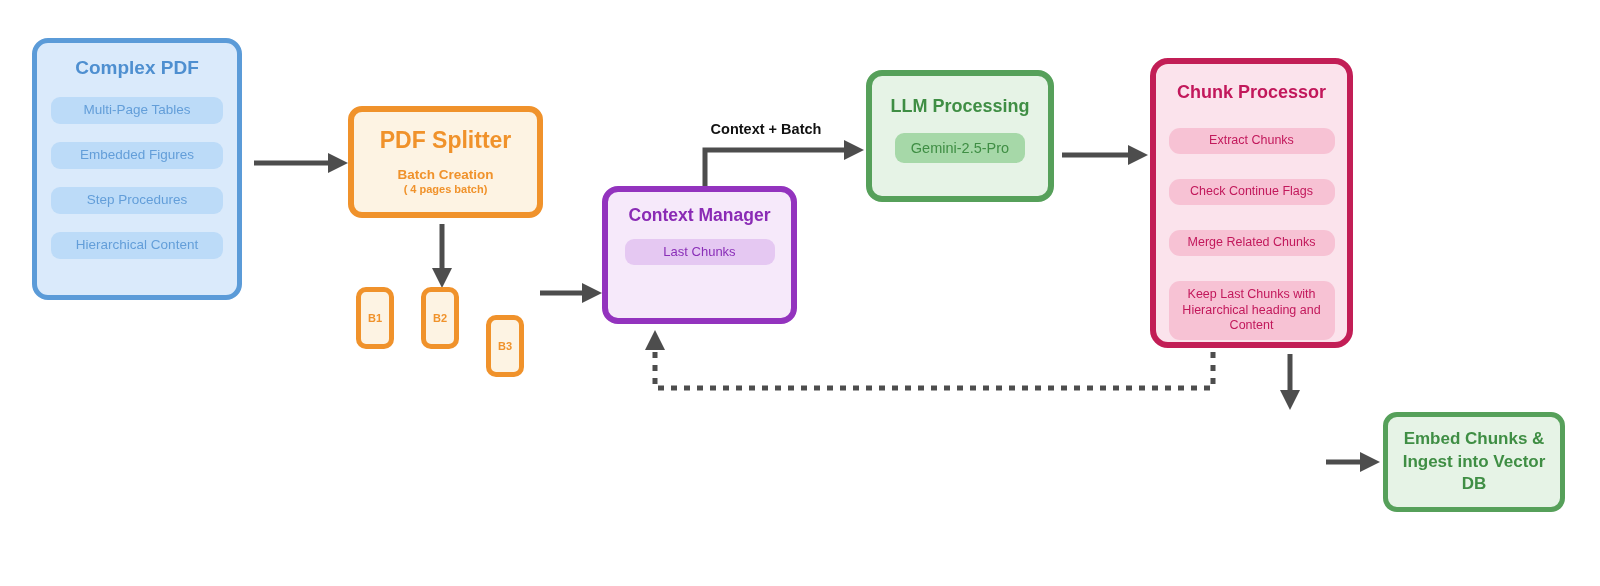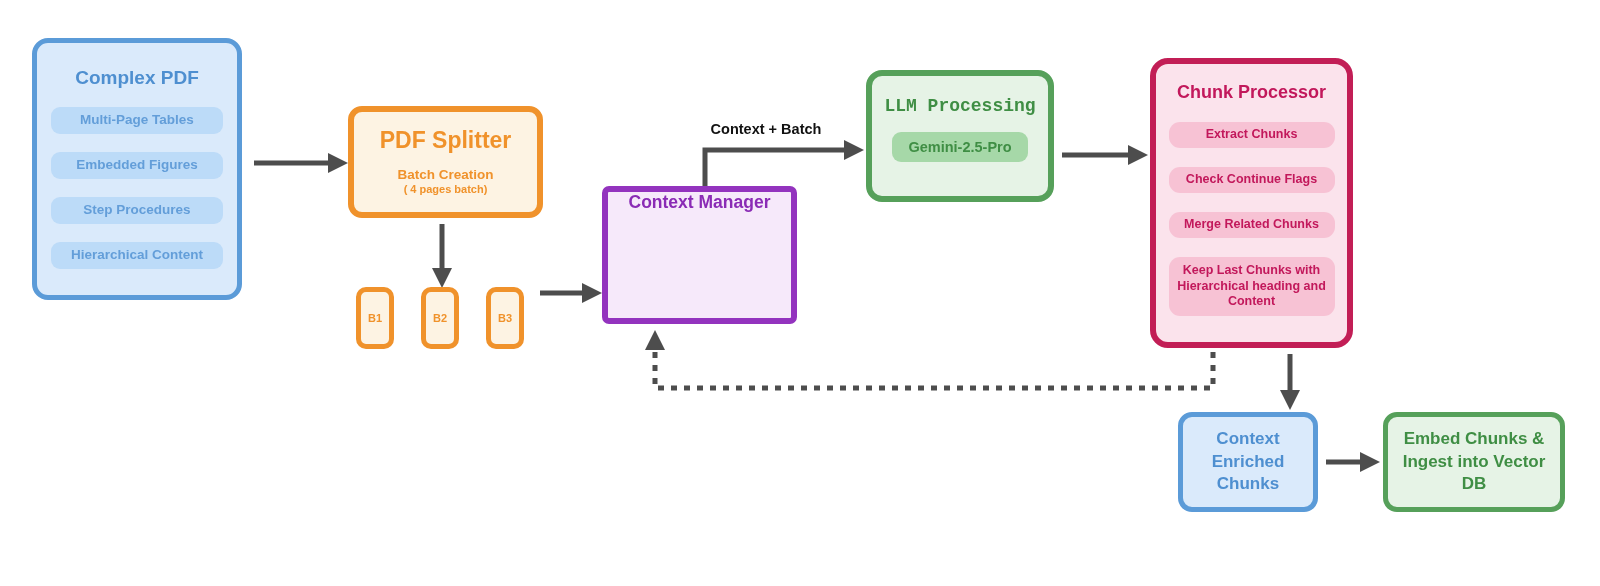--- a/index.html
+++ b/index.html
@@ -10,66 +10,66 @@
   .arrows{position:absolute;left:0;top:0;pointer-events:none;}
   .arrows path.solid{stroke:var(--arrow);stroke-width:5;fill:none;}
   .arrows path.dashed{stroke:var(--arrow);stroke-width:5;fill:none;stroke-dasharray:6 7;}
   .arrows .head{fill:var(--arrow);}
   #ah path{fill:var(--arrow);}
   .node{
     position:absolute;box-sizing:border-box;display:flex;flex-direction:column;
     align-items:center;text-align:center;font-weight:700;
   }
   .pill{
-    border-radius:9px;font-weight:700;display:flex;align-items:center;justify-content:center;
+    border-radius:9px;font-weight:400;display:flex;align-items:center;justify-content:center;
     box-sizing:border-box;padding:4px 8px;line-height:1.25;
   }
   
   .n-blue{background:var(--blue-fill);border:5px solid var(--blue-border);border-radius:16px;color:var(--blue-text);}
   .p-blue{background:var(--blue-pill);color:var(--blue-pill-text);}
   
   .n-orange{background:var(--orange-fill);border:6px solid var(--orange-border);border-radius:14px;color:var(--orange-text);}
   
   .n-purple{background:var(--purple-fill);border:6px solid var(--purple-border);border-radius:16px;color:var(--purple-text);}
   .p-purple{background:var(--purple-pill);color:var(--purple-pill-text);}
   
   .n-green{background:var(--green-fill);border:6px solid var(--green-border);border-radius:16px;color:var(--green-text);}
   .p-green{background:var(--green-pill);color:var(--green-text);}
   
   .n-pink{background:var(--pink-fill);border:6px solid var(--pink-border);border-radius:18px;color:var(--pink-text);gap:8px;}
   .p-pink{background:var(--pink-pill);color:var(--pink-text);}
 
-  .node-complex{left:32px;top:38px;width:210px;height:262px;padding-top:24px;}
+  .node-complex{left:32px;top:38px;width:210px;height:262px;padding-top:14px;}
   .node-complex .title{font-size:19px;}
   .node-complex .pill{width:172px;height:27px;font-size:13.5px;margin-top:18px;}
 
   .node-splitter{left:348px;top:106px;width:195px;height:112px;padding-top:15px;}
   .node-splitter .title{font-size:23px;}
   .node-splitter .sub{font-size:13.5px;margin-top:13px;}
   .node-splitter .note{font-size:11px;margin-top:1px;}
 
   .batch{
     position:absolute;top:287px;width:38px;height:62px;box-sizing:border-box;
     background:var(--orange-fill);border:5px solid var(--orange-border);border-radius:10px;
     display:flex;align-items:center;justify-content:center;
     color:var(--orange-text);font-weight:700;font-size:11px;
   }
 
-  .node-cm{left:602px;top:186px;width:195px;height:138px;border-radius:7px;}
+  .node-cm{left:602px;top:186px;width:195px;height:138px;padding-top:13px;}
   .node-cm .title{font-size:17.5px;}
   .node-cm .pill{width:150px;height:26px;font-size:13px;margin-top:13px;}
   .node-cm .pill + .pill{margin-top:10px;}
 
   .node-llm{left:866px;top:70px;width:188px;height:132px;padding-top:20px;}
-  .node-llm .title{font-size:18px;font-family:Liberation Mono, monospace;}
+  .node-llm .title{font-size:18px;}
   .node-llm .pill{height:30px;font-size:14.5px;margin-top:16px;padding:4px 16px;}
 
   .node-cp{left:1150px;top:58px;width:203px;height:290px;padding-top:18px;}
   .node-cp .title{font-size:18px;}
-  .node-cp .pill{width:166px;min-height:26px;font-size:12.5px;margin-top:11px;border-radius:11px;}
+  .node-cp .pill{width:166px;min-height:26px;font-size:12.5px;margin-top:17px;border-radius:11px;}
   .node-cp .pill.tall{padding:6px 8px;}
 
   .node-enriched{left:1178px;top:412px;width:140px;height:100px;justify-content:center;
     border-radius:14px;border-width:5px;font-size:17px;line-height:1.35;padding:6px;}
   .node-embed{left:1383px;top:412px;width:182px;height:100px;justify-content:center;
     border-radius:14px;border-width:5px;font-size:17px;line-height:1.35;padding:6px;}
 
   .edge-label{
     position:absolute;left:690px;top:121px;width:152px;text-align:center;
     font-size:14.5px;font-weight:700;color:var(--label-text);
@@ -108,36 +108,36 @@
   </div>
 
   <div class="node n-orange node-splitter">
     <div class="title">PDF Splitter</div>
     <div class="sub">Batch Creation</div>
     <div class="note">( 4 pages batch)</div>
   </div>
 
   <div class="batch" style="left:356px;">B1</div>
   <div class="batch" style="left:421px;">B2</div>
-  <div class="batch" style="left:486px;">B3</div>
+  <div class="batch" style="left:486px;margin-top:28px;">B3</div>
 
   <div class="node n-purple node-cm">
     <div class="title">Context Manager</div>
+    <div class="pill p-purple">Last Chunks</div>
   </div>
 
   <div class="node n-green node-llm">
     <div class="title">LLM Processing</div>
     <div class="pill p-green">Gemini-2.5-Pro</div>
   </div>
 
   <div class="node n-pink node-cp">
     <div class="title">Chunk Processor</div>
     <div class="pill p-pink">Extract Chunks</div>
     <div class="pill p-pink">Check Continue Flags</div>
     <div class="pill p-pink">Merge Related Chunks</div>
     <div class="pill p-pink tall">Keep Last  Chunks with Hierarchical heading and Content</div>
   </div>
 
-  <div class="node n-blue node-enriched">Context Enriched Chunks</div>
 
   <div class="node n-green node-embed">Embed Chunks &amp; Ingest into Vector DB</div>
 
 </div>
 
 </body></html>

